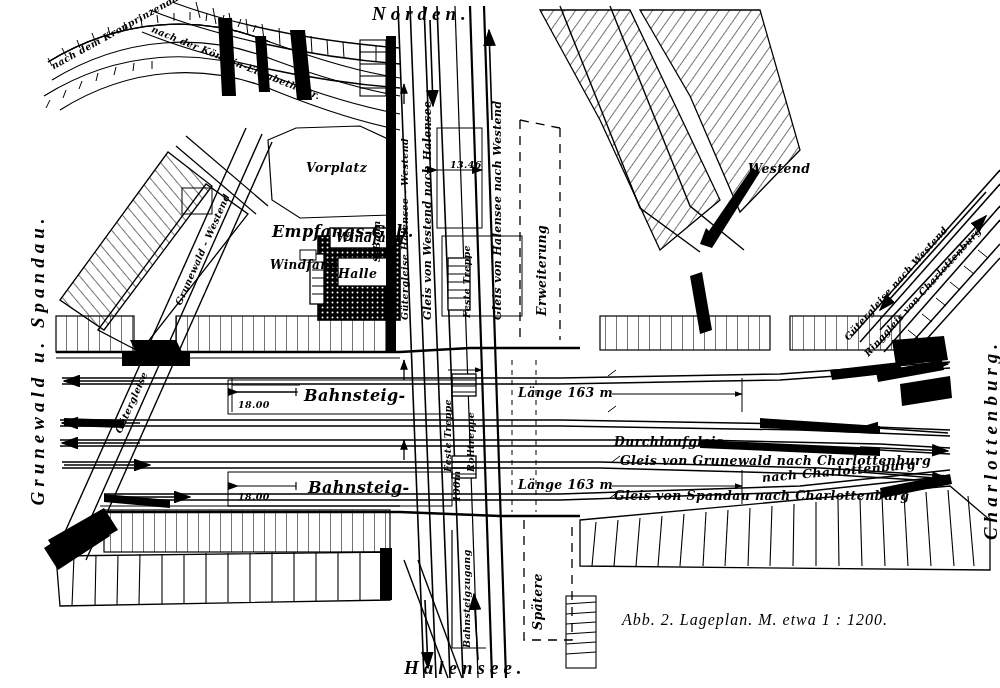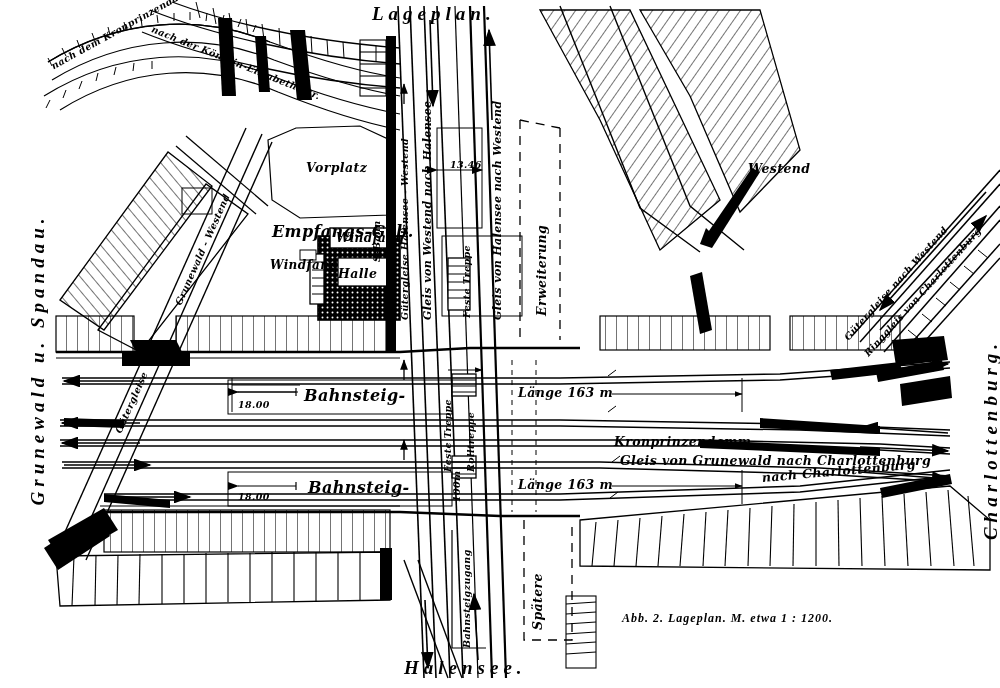--- a/index.html
+++ b/index.html
@@ -9,21 +9,21 @@
   .lbl{position:absolute;white-space:nowrap;color:#000;
        font-family:"Liberation Serif",serif;font-style:italic;font-weight:700;
        letter-spacing:.4px;line-height:1;}
   .hand{font-family:"DejaVu Serif",serif;font-style:italic;font-weight:700;}
   .t-title{font-size:19px;letter-spacing:5px;font-weight:700;font-style:italic;}
   .t-big{font-size:16px;}
   .t-med{font-size:12.5px;}
   .t-sm{font-size:11px;}
   .t-xs{font-size:9.5px;}
   .t-tiny{font-size:12px;}
-  .caption{font-size:12px;font-style:italic;font-weight:700;letter-spacing:1px;}
+  .caption{font-size:16px;font-style:italic;font-weight:400;letter-spacing:1px;}
 </style>
 </head>
 <body>
 
 <div id="plan">
 
   <svg width="1000" height="688" viewBox="0 0 1000 688">
     <defs>
       <pattern id="hatchR" width="9" height="9" patternTransform="rotate(35)" patternUnits="userSpaceOnUse">
         <line x1="0" y1="0" x2="0" y2="9" stroke="#000" stroke-width="1.1"></line>
@@ -435,21 +435,21 @@
     <g stroke="#000" stroke-width="1.1" fill="none">
       <rect x="360" y="40" width="26" height="56"></rect>
       <line x1="360" y1="52" x2="386" y2="52"></line>
         <line x1="360" y1="64" x2="386" y2="64"></line>
       <line x1="360" y1="76" x2="386" y2="76"></line>
         <line x1="360" y1="88" x2="386" y2="88"></line>
     </g>
     <path d="M386,36 L396,36 L396,352 L386,352 z" fill="#000"></path>
   </svg>
 
-  <div class="lbl t-title" style="left:372px;top:4px;">Lageplan.</div>
+  <div class="lbl t-title" style="left:372px;top:4px;">Norden.</div>
 
   <div class="lbl t-title" style="left:404px;top:658px;">Halensee.</div>
 
   <div class="lbl t-title" style="left:-108px;top:350px;transform:rotate(-90deg);transform-origin:center;">Grunewald u. Spandau.</div>
 
   <div class="lbl t-title" style="left:890px;top:430px;transform:rotate(-90deg);transform-origin:center;">Charlottenburg.</div>
 
   <div class="lbl t-med hand" style="left:748px;top:163px;">Westend</div>
 
   <div class="lbl t-xs hand" style="left:52px;top:62px;transform:rotate(-29deg);transform-origin:left center;">nach dem Kronprinzendamm</div>
@@ -501,24 +501,25 @@
   <div class="lbl t-xs hand" style="left:238px;top:492px;">18.00</div>
 
   <div class="lbl t-xs hand" style="left:450px;top:160px;">13.46</div>
 
   <div class="lbl t-med hand" style="left:518px;top:387px;">Länge 163 m</div>
 
   <div class="lbl t-med hand" style="left:518px;top:479px;">Länge 163 m</div>
 
 
 
-  <div class="lbl t-med hand" style="left:614px;top:436px;">Kronprinzendamm</div>
+  <div class="lbl t-med hand" style="left:614px;top:436px;">Durchlaufgleis</div>
 
   <div class="lbl t-med hand" style="left:620px;top:455px;">Gleis von Grunewald nach Charlottenburg</div>
 
+  <div class="lbl t-med hand" style="left:614px;top:490px;">Gleis von Spandau nach Charlottenburg</div>
 
   <div class="lbl t-med hand" style="left:762px;top:472px;transform:rotate(-5deg);transform-origin:left center;">nach Charlottenburg</div>
 
   <div class="lbl t-xs hand" style="left:846px;top:334px;transform:rotate(-48deg);transform-origin:left center;">Gütergleise nach Westend</div>
 
   <div class="lbl t-xs hand" style="left:866px;top:350px;transform:rotate(-48deg);transform-origin:left center;">Ringgleis von Charlottenburg</div>
 
   <div class="lbl caption" style="left:622px;top:612px;">Abb. 2.  Lageplan.  M. etwa 1 : 1200.</div>
 
 </div>

